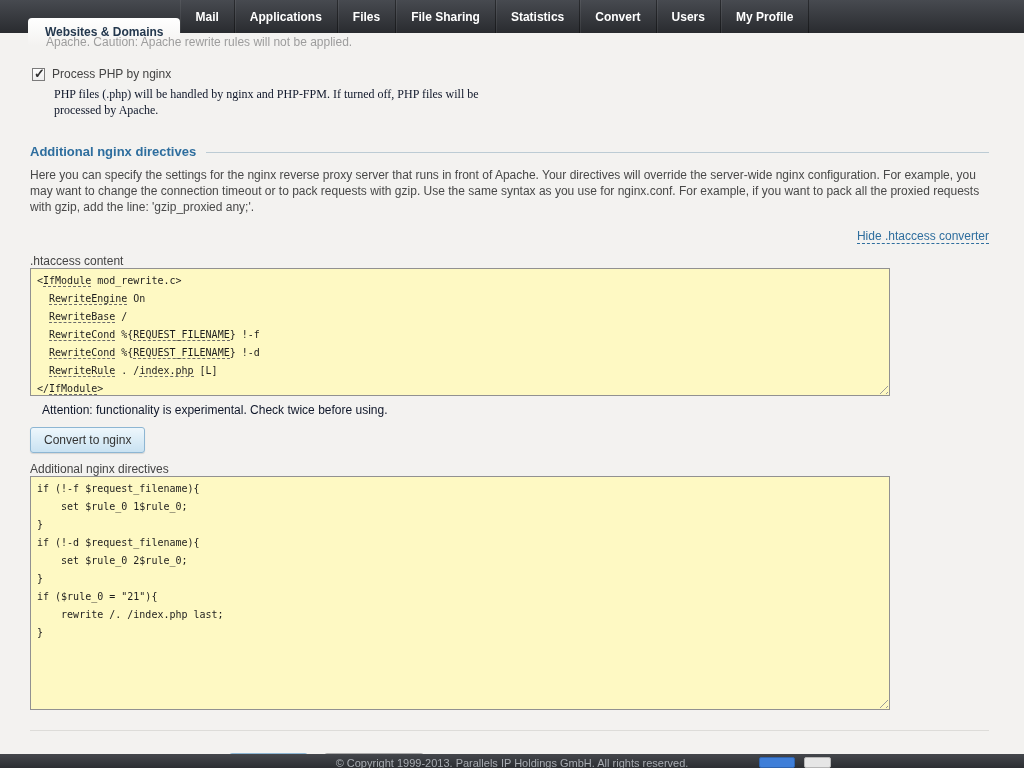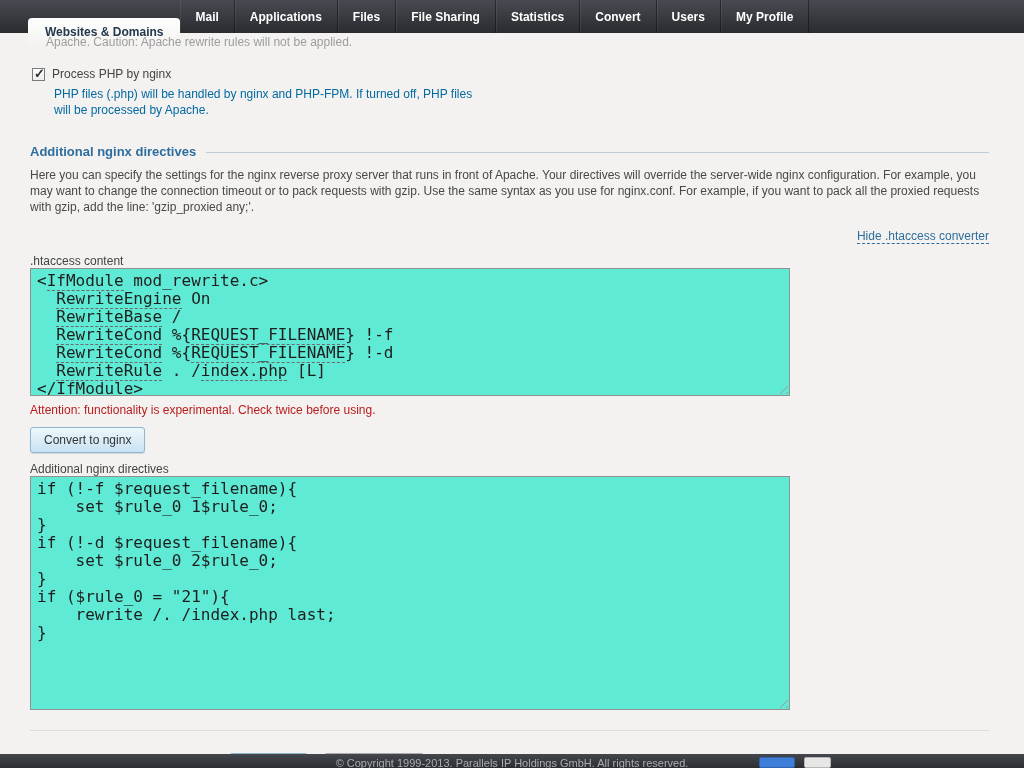--- a/index.html
+++ b/index.html
@@ -16,43 +16,43 @@
 
   
   .content { padding:0 35px 0 30px; }
   .clipped-note { color:#9d9d9d; margin:2px 0 0 16px; line-height:15px; }
 
   .check-row { display:flex; align-items:center; margin:17px 0 0 0; }
   .cb { appearance:none; -webkit-appearance:none; width:13px; height:13px; border:1px solid #7b7b7b;
         background:linear-gradient(#ffffff,#ededed); position:relative; margin:0 7px 0 2px; cursor:pointer; }
   .cb:checked::after { content:"\2713"; position:absolute; left:1px; top:-3px; font-size:13px; font-weight:bold; color:#333; }
   .check-row label { color:#444; cursor:pointer; }
-  .check-desc { color:#0369a1; width:430px; line-height:16px; margin:5px 0 0 24px; }
+  .check-desc { color:#0f172a; width:430px; line-height:16px; margin:5px 0 0 24px;font-family:Liberation Serif, serif; }
 
   .section-head { display:flex; align-items:center; margin:26px 0 8px 0; }
   .section-head h3 { color:#2e6e9e; font-size:13px; font-weight:bold; white-space:nowrap; margin-right:10px; }
   .head-rule { flex:1; height:1px; background:#bccbd4; margin-top:2px; }
   .section-desc { color:#484848; line-height:16px; margin-bottom:14px; }
 
   .toggle-row { text-align:right; margin:4px 0 8px 0; }
   .dashed-link { color:#2e6e9e; text-decoration:none; border-bottom:1px dashed #2e6e9e; cursor:pointer; }
 
   .form-row { display:flex; margin-bottom:6px;flex-direction:column; }
   .form-label { width:199px; padding-top:3px; color:#444; flex:none; }
   .form-field { width:760px; flex:none; }
 
-  .codebox { position:relative; width:760px; border:1px solid #919191; background:#5eead4; color:#1e1e1e;
-             padding:3px 6px; font-family:"DejaVu Sans Mono","Liberation Mono",monospace; font-size:16px; line-height:18px;
+  .codebox { position:relative; width:860px; border:1px solid #919191; background:#fef9c3; color:#1e1e1e;
+             padding:3px 6px; font-family:"DejaVu Sans Mono","Liberation Mono",monospace; font-size:10px; line-height:18px;
              white-space:pre; overflow:hidden; cursor:text; }
   .codebox::after { content:""; position:absolute; right:1px; bottom:1px; width:12px; height:12px;
              background:repeating-linear-gradient(135deg, transparent 0 3px, #9a9a9a 3px 4px);
              clip-path:polygon(100% 0, 100% 100%, 0 100%); }
   .sq { border-bottom:1px dashed #6b6b6b; }
 
-  .attention { color:#b91c1c; margin:7px 0 10px 0; }
+  .attention { color:#0f172a; margin:7px 0 10px 12px; }
 
   .btn { display:inline-block; font-family:inherit; font-size:12px; color:#333; padding:5px 13px;
          border-radius:3px; cursor:pointer; box-shadow:0 1px 1px rgba(0,0,0,0.12); }
   .btn-blue { background:linear-gradient(#eef7fc,#c9e2f2); border:1px solid #8db6d3; }
   .btn-gray { background:linear-gradient(#fcfcfc,#e2e2e2); border:1px solid #ababab; }
   .btn-wide { padding:19px 30px; }
 
   .form-divider { border-top:1px solid #dddcd9; margin:20px 0 0 0; }
   .bottom-row { display:flex; align-items:center; margin-top:22px; }
   .required { width:199px; flex:none; color:#444; }

